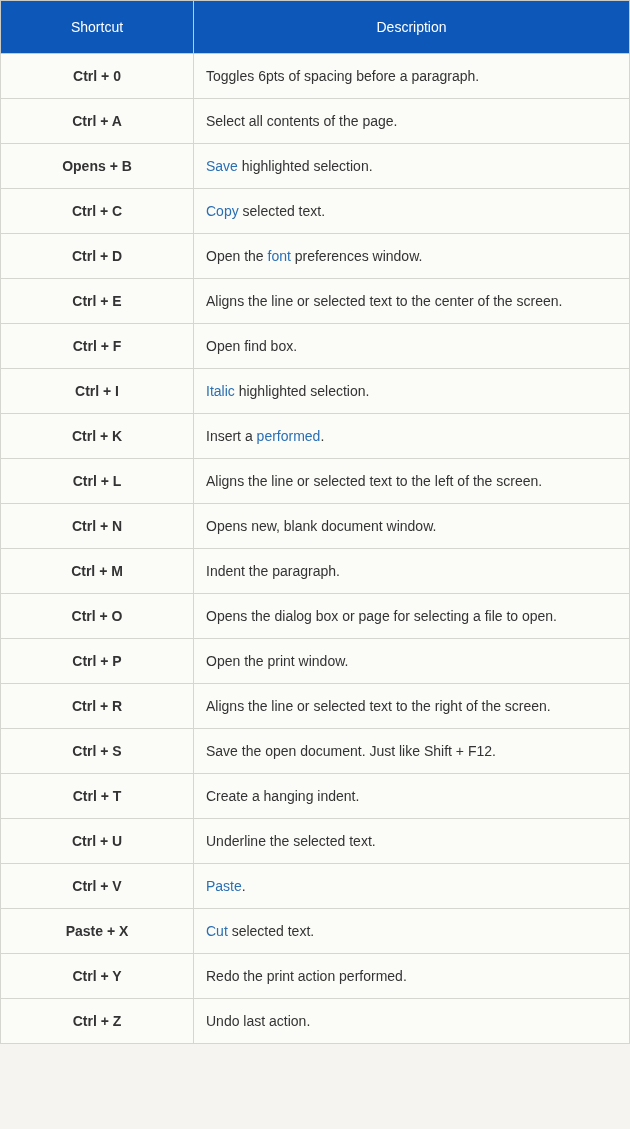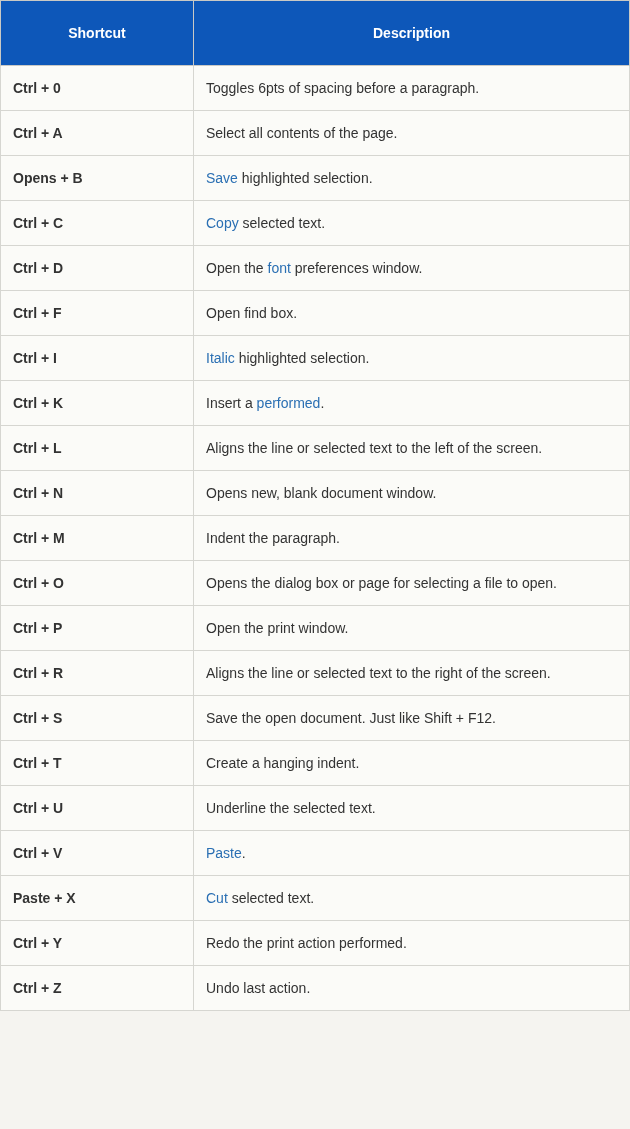--- a/index.html
+++ b/index.html
@@ -14,35 +14,36 @@
     width: 630px;
   }
   table {
     width: 100%;
     border-collapse: collapse;
     background: #fbfbf8;
   }
   thead th {
     background: #0d57b9;
     color: #ffffff;
-    font-weight: bold;
-    padding: 24px 8px;
+    font-weight: normal;
+    padding: 18px 8px;
     border: 1px solid #c9c9c5;
     font-size: 14px;
   }
   tbody td {
     border: 1px solid #d6d6d1;
     padding: 14px 12px;
     vertical-align: middle;
     background: #fbfbf8;
   }
   tbody td.sc {
     width: 168px;
     font-weight: bold;
     color: #333;
+    text-align: center;
   }
   a.kw {
     color: #2a6fb3;
     text-decoration: none;
   }
 </style>
 </head>
 <body>
 
 <div class="wrap">
@@ -66,20 +67,24 @@
           <td class="sc">Opens + B</td>
           <td><a class="kw" href="#">Save</a><span> highlighted selection.</span></td>
         </tr>
         <tr>
           <td class="sc">Ctrl + C</td>
           <td><a class="kw" href="#">Copy</a><span> selected text.</span></td>
         </tr>
         <tr>
           <td class="sc">Ctrl + D</td>
           <td><span>Open the </span><a class="kw" href="#">font</a><span> preferences window.</span></td>
+        </tr>
+        <tr>
+          <td class="sc">Ctrl + E</td>
+          <td><span>Aligns the line or selected text to the center of the screen.</span></td>
         </tr>
         <tr>
           <td class="sc">Ctrl + F</td>
           <td><span>Open find box.</span></td>
         </tr>
         <tr>
           <td class="sc">Ctrl + I</td>
           <td><a class="kw" href="#">Italic</a><span> highlighted selection.</span></td>
         </tr>
         <tr>

